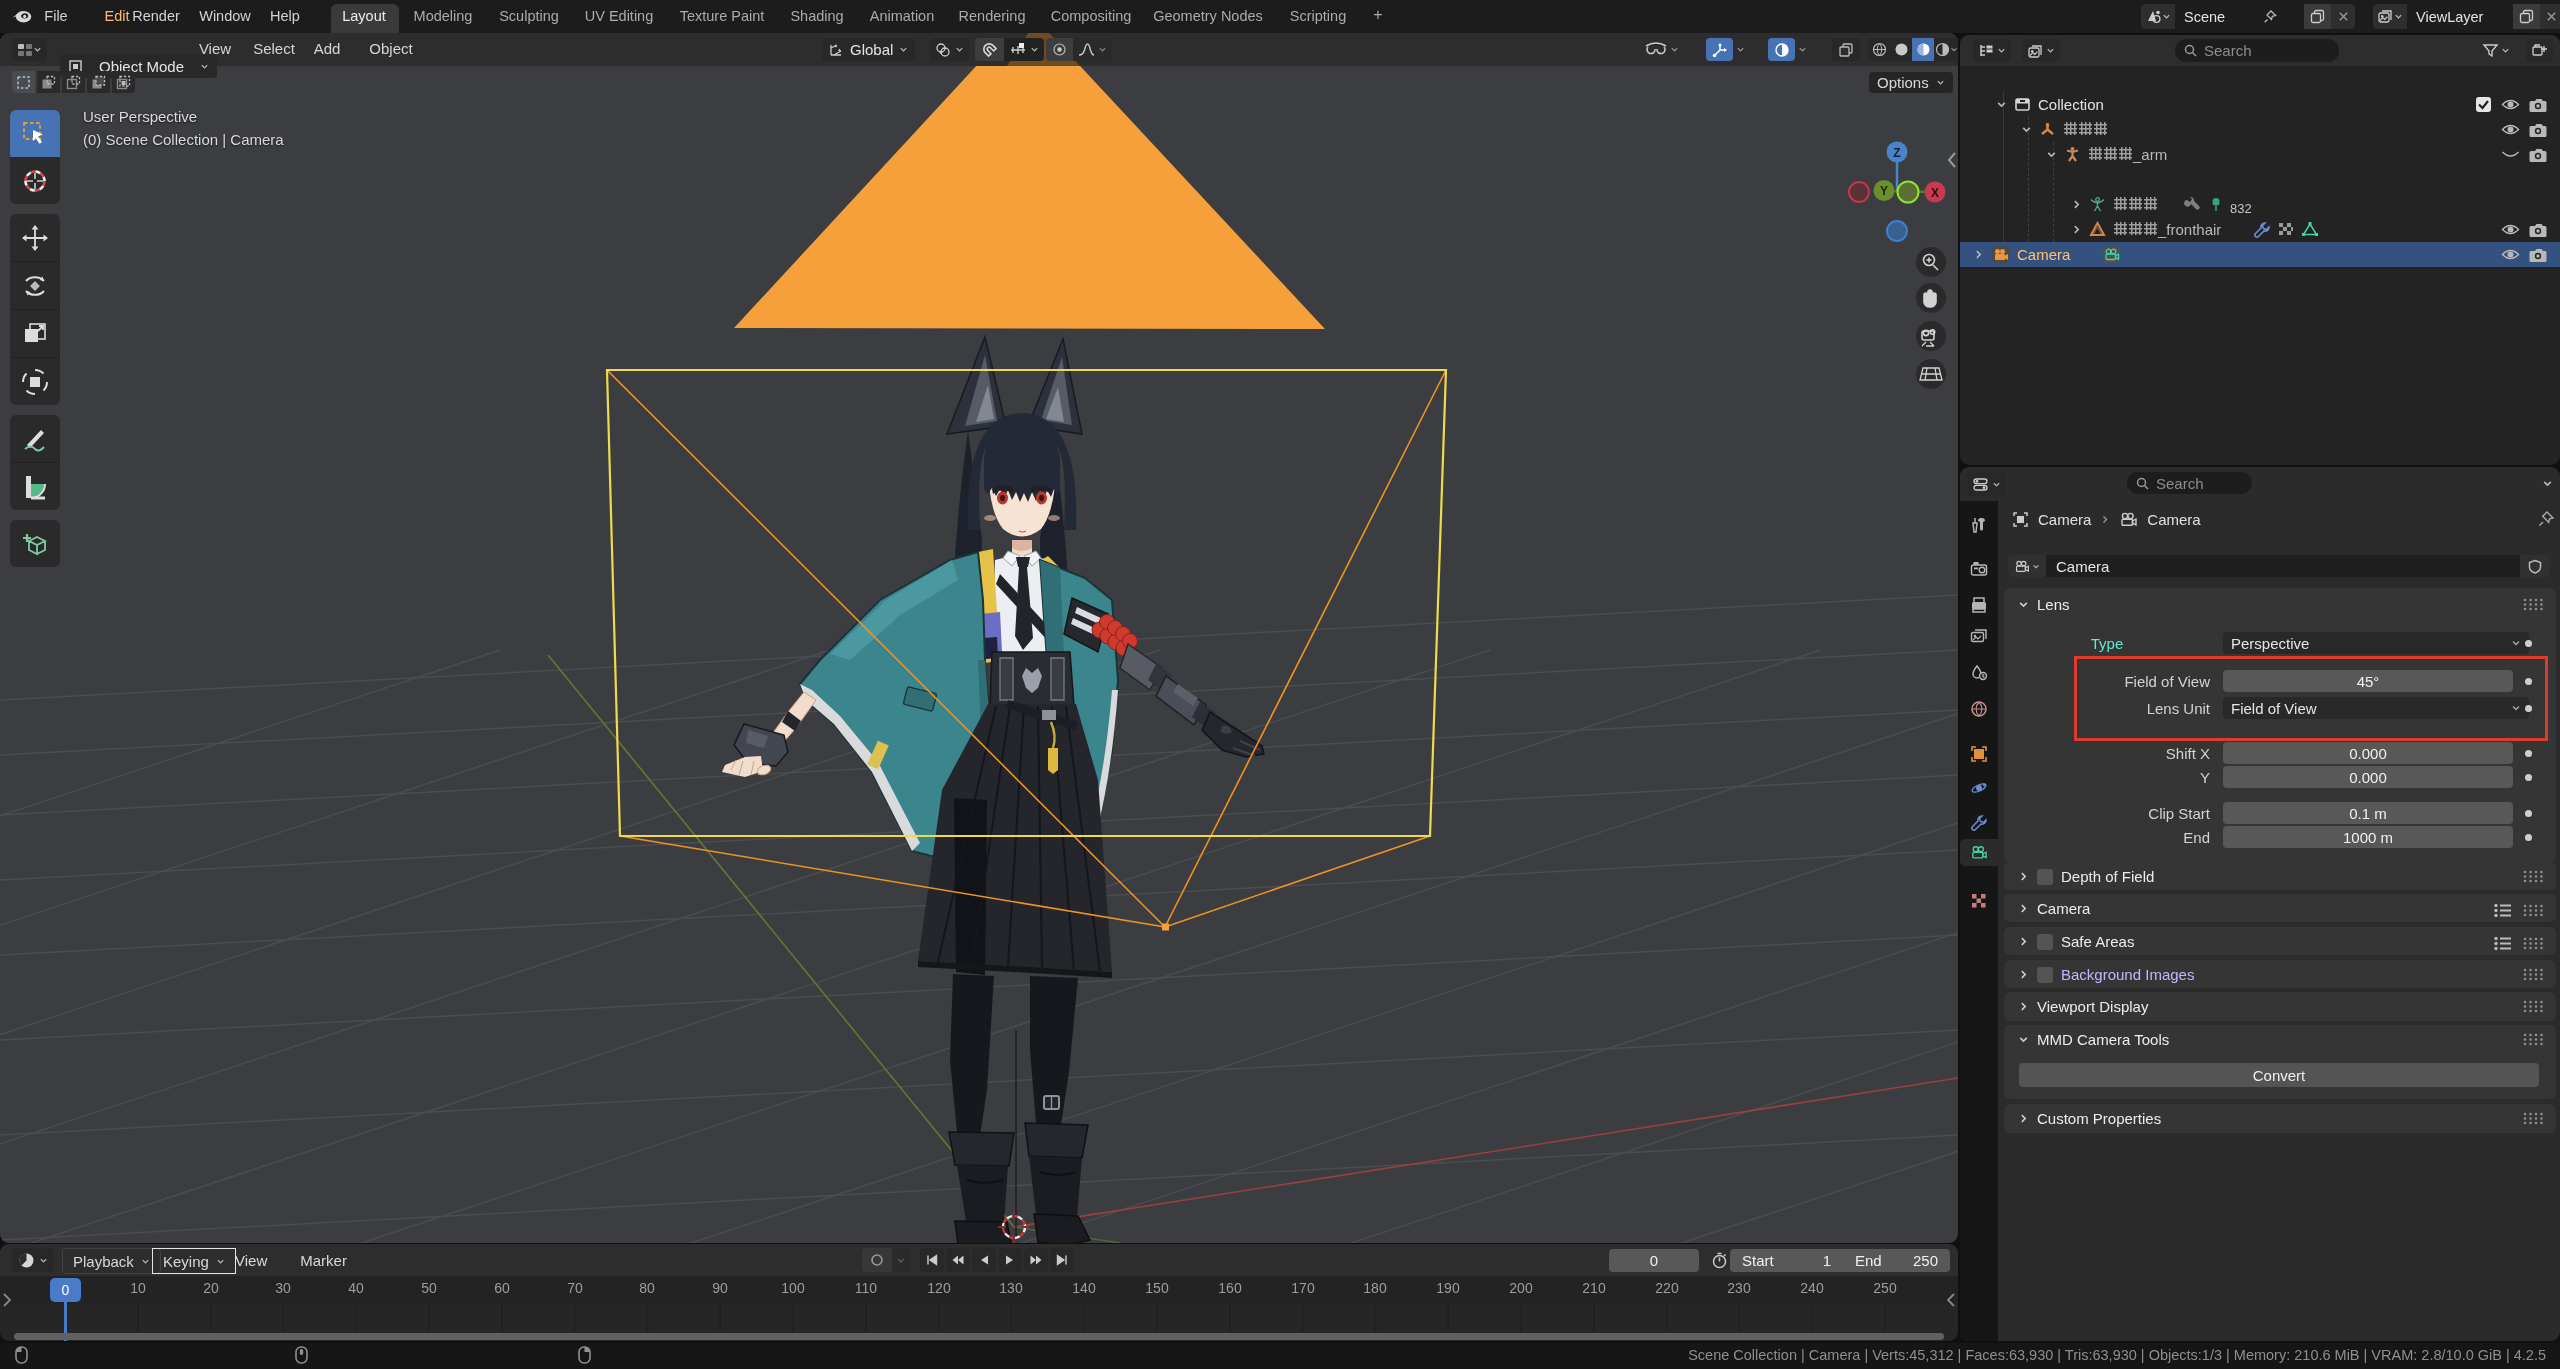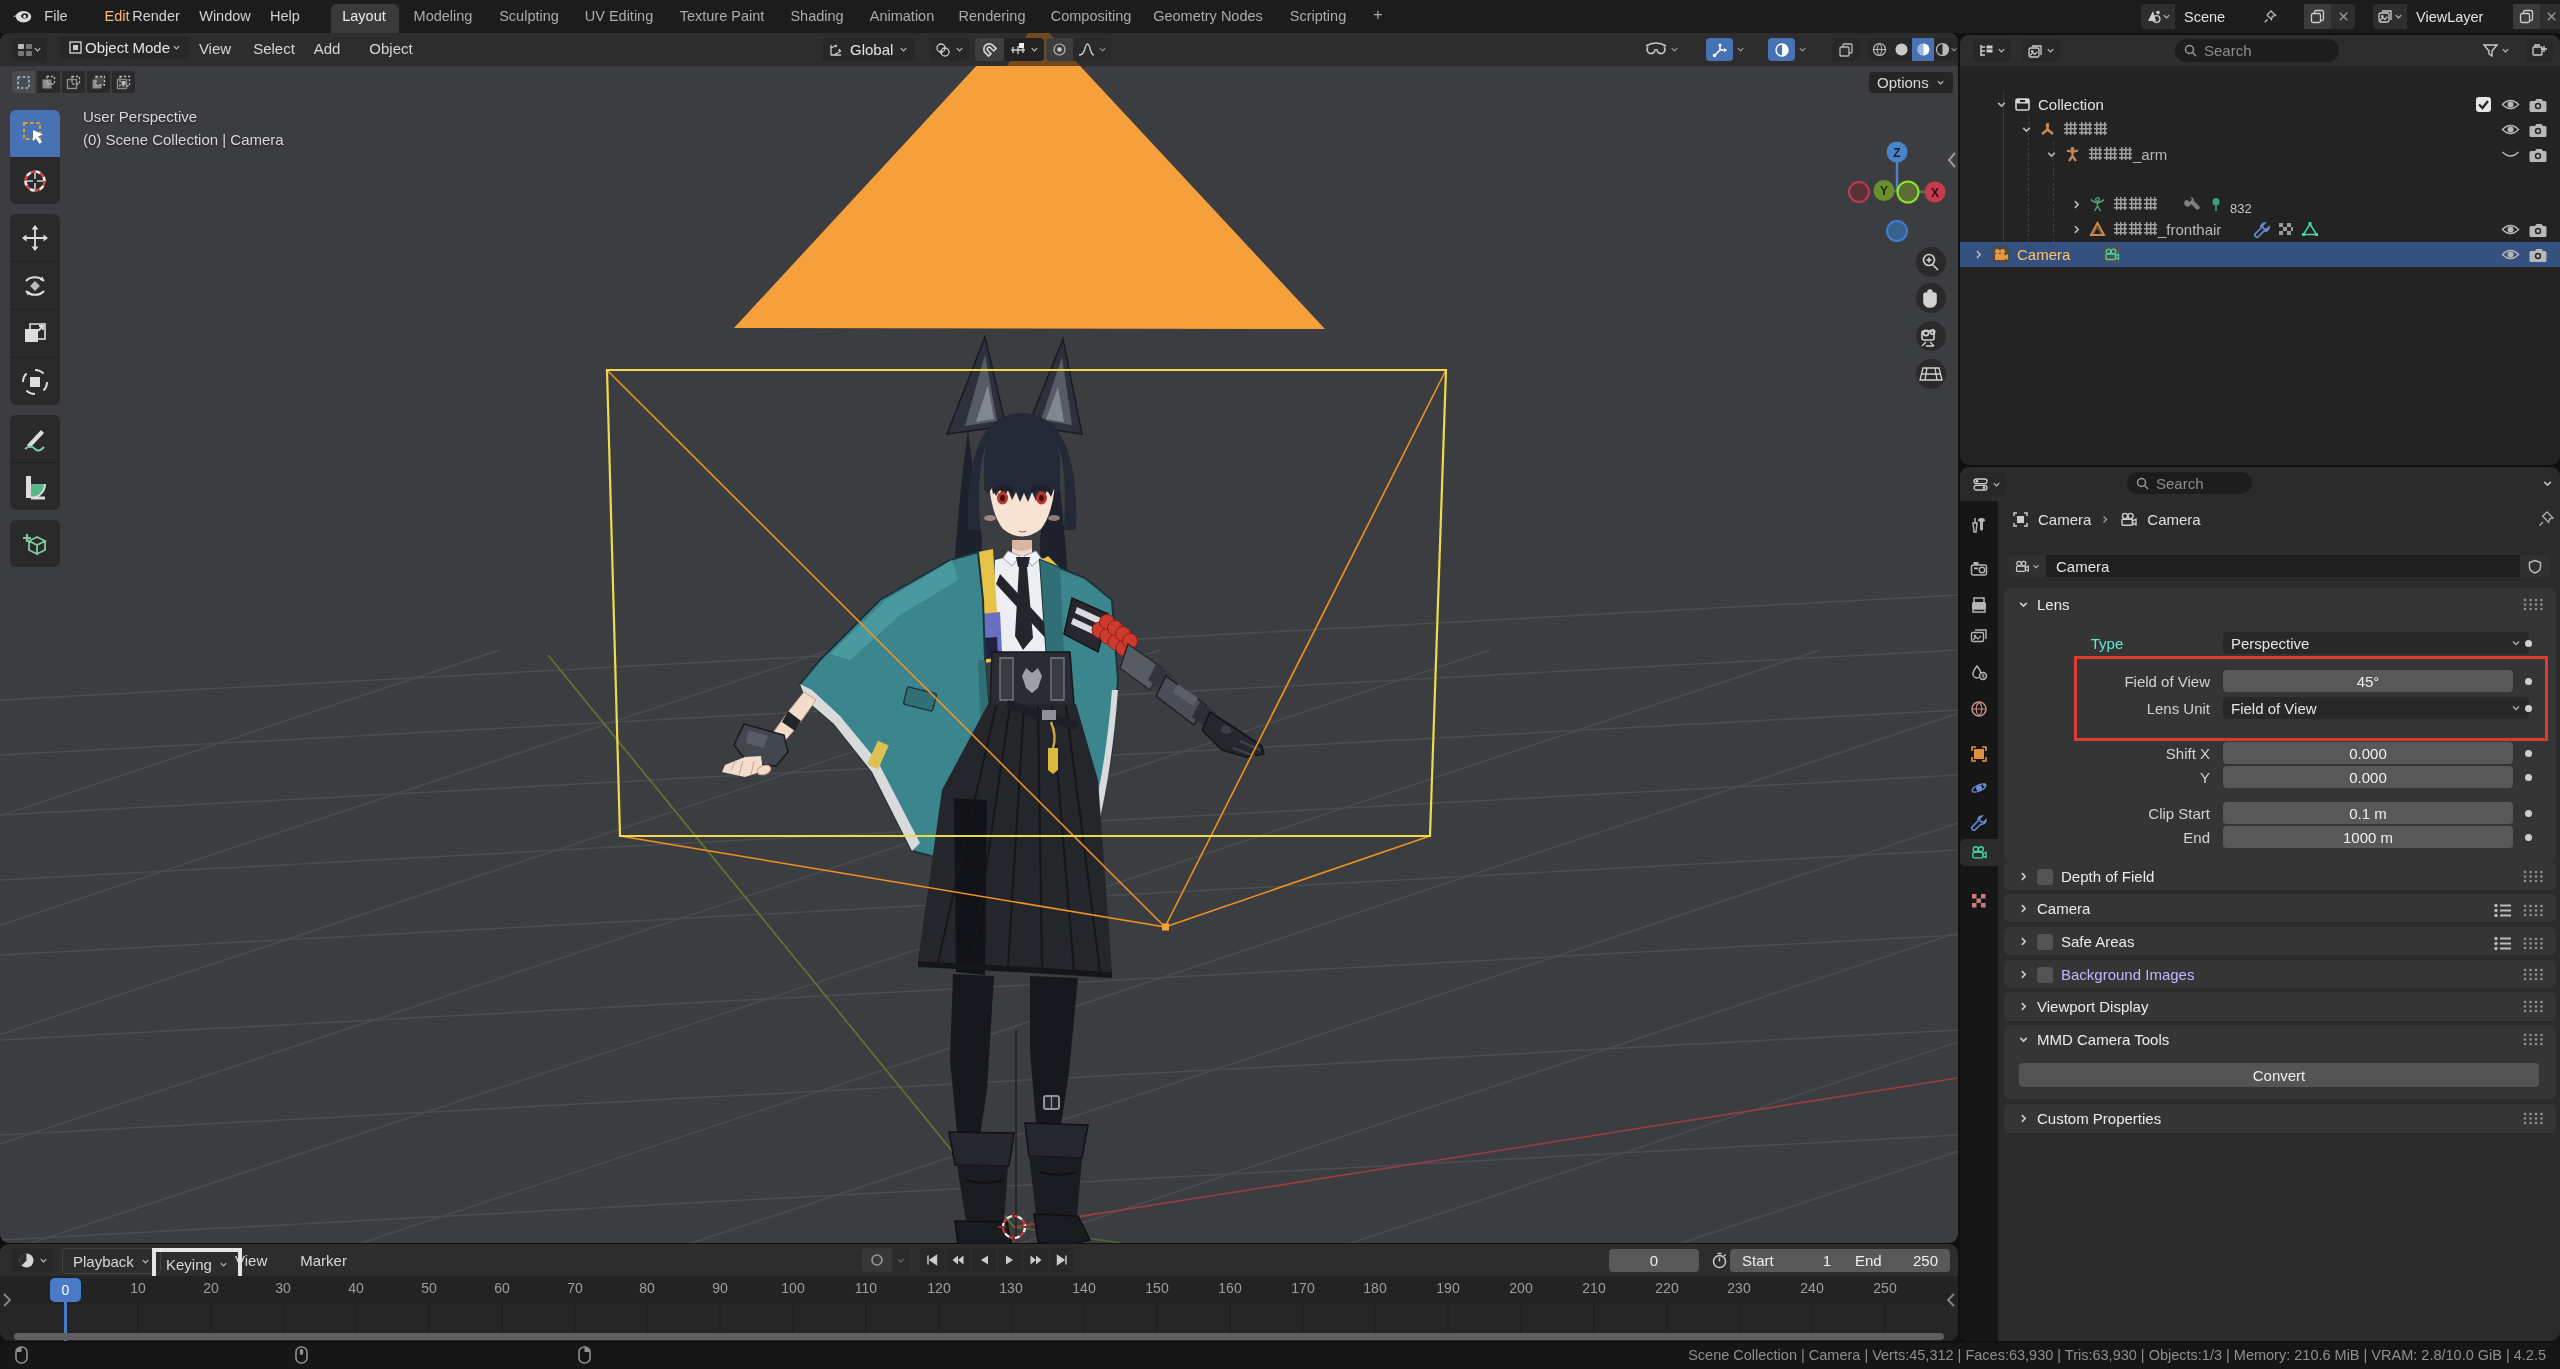--- a/index.html
+++ b/index.html
@@ -260,21 +260,21 @@
     <svg class="ic" width="16" height="16" viewBox="0 0 16 16">
             <rect x="1" y="2" width="6" height="5" rx="1" fill="#bbb"></rect>
             <rect x="9" y="2" width="6" height="5" rx="1" fill="#777"></rect>
             <rect x="1" y="9" width="6" height="5" rx="1" fill="#777"></rect>
             <rect x="9" y="9" width="6" height="5" rx="1" fill="#777"></rect>
           </svg>
     <svg class="ic" width="9" height="9" viewBox="0 0 10 10">
             <path d="M2 3.5 L5 6.5 L8 3.5" stroke="#bbb" stroke-width="1.4" fill="none"></path>
           </svg>
   </div>
-  <div class="abs row chip" style="left:60px;top:3px;height:23px;padding:0 8px;gap:2px;">
+  <div class="abs row chip" style="left:60px;top:22px;height:23px;padding:0 8px;gap:16px;">
     <svg class="ic" width="15" height="15" viewBox="0 0 15 15">
             <rect x="2" y="2" width="11" height="11" fill="none" stroke="#ccc" stroke-width="1.4"></rect>
             <rect x="5" y="5" width="5" height="5" fill="#ccc"></rect>
           </svg>
     <span style="color:#e4e4e4">Object Mode</span>
     <svg class="ic" width="9" height="9" viewBox="0 0 10 10">
             <path d="M2 3.5 L5 6.5 L8 3.5" stroke="#bbb" stroke-width="1.4" fill="none"></path>
           </svg>
   </div>
   <div class="abs" style="left:215px;top:7px;transform:translateX(-50%);color:#d5d5d5;">View</div>
@@ -1119,21 +1119,21 @@
         </svg>
     <svg class="ic" width="9" height="9" viewBox="0 0 10 10">
           <path d="M2 3.5 L5 6.5 L8 3.5" stroke="#bbb" stroke-width="1.4" fill="none"></path>
         </svg>
   </div>
   <div class="abs row" style="left:62px;top:4px;height:24px;border:1px solid #434343;border-radius:4px;padding:0 10px;gap:7px;color:#d8d8d8;">Playback
     <svg class="ic" width="9" height="9" viewBox="0 0 10 10">
           <path d="M2 3.5 L5 6.5 L8 3.5" stroke="#bbb" stroke-width="1.4" fill="none"></path>
         </svg>
   </div>
-  <div class="abs row" style="left:152px;top:4px;height:24px;border:4px solid #e5e5e5;border-radius:0;padding:0 10px;gap:7px;color:#d8d8d8;">Keying
+  <div class="abs row" style="left:152px;top:4px;height:24px;border:1px solid #e5e5e5;border-radius:0;padding:0 10px;gap:7px;color:#d8d8d8;">Keying
     <svg class="ic" width="9" height="9" viewBox="0 0 10 10">
           <path d="M2 3.5 L5 6.5 L8 3.5" stroke="#bbb" stroke-width="1.4" fill="none"></path>
         </svg>
   </div>
   <div class="abs row" style="left:235px;top:0;height:32px;gap:33px;color:#d8d8d8;">
         <span>View</span>
         <span>Marker</span>
       </div>
   <div class="abs row" style="left:862px;top:4px;height:24px;">
     <div class="row" style="height:24px;background:#373737;border-radius:4px 0 0 4px;padding:0 8px;">

